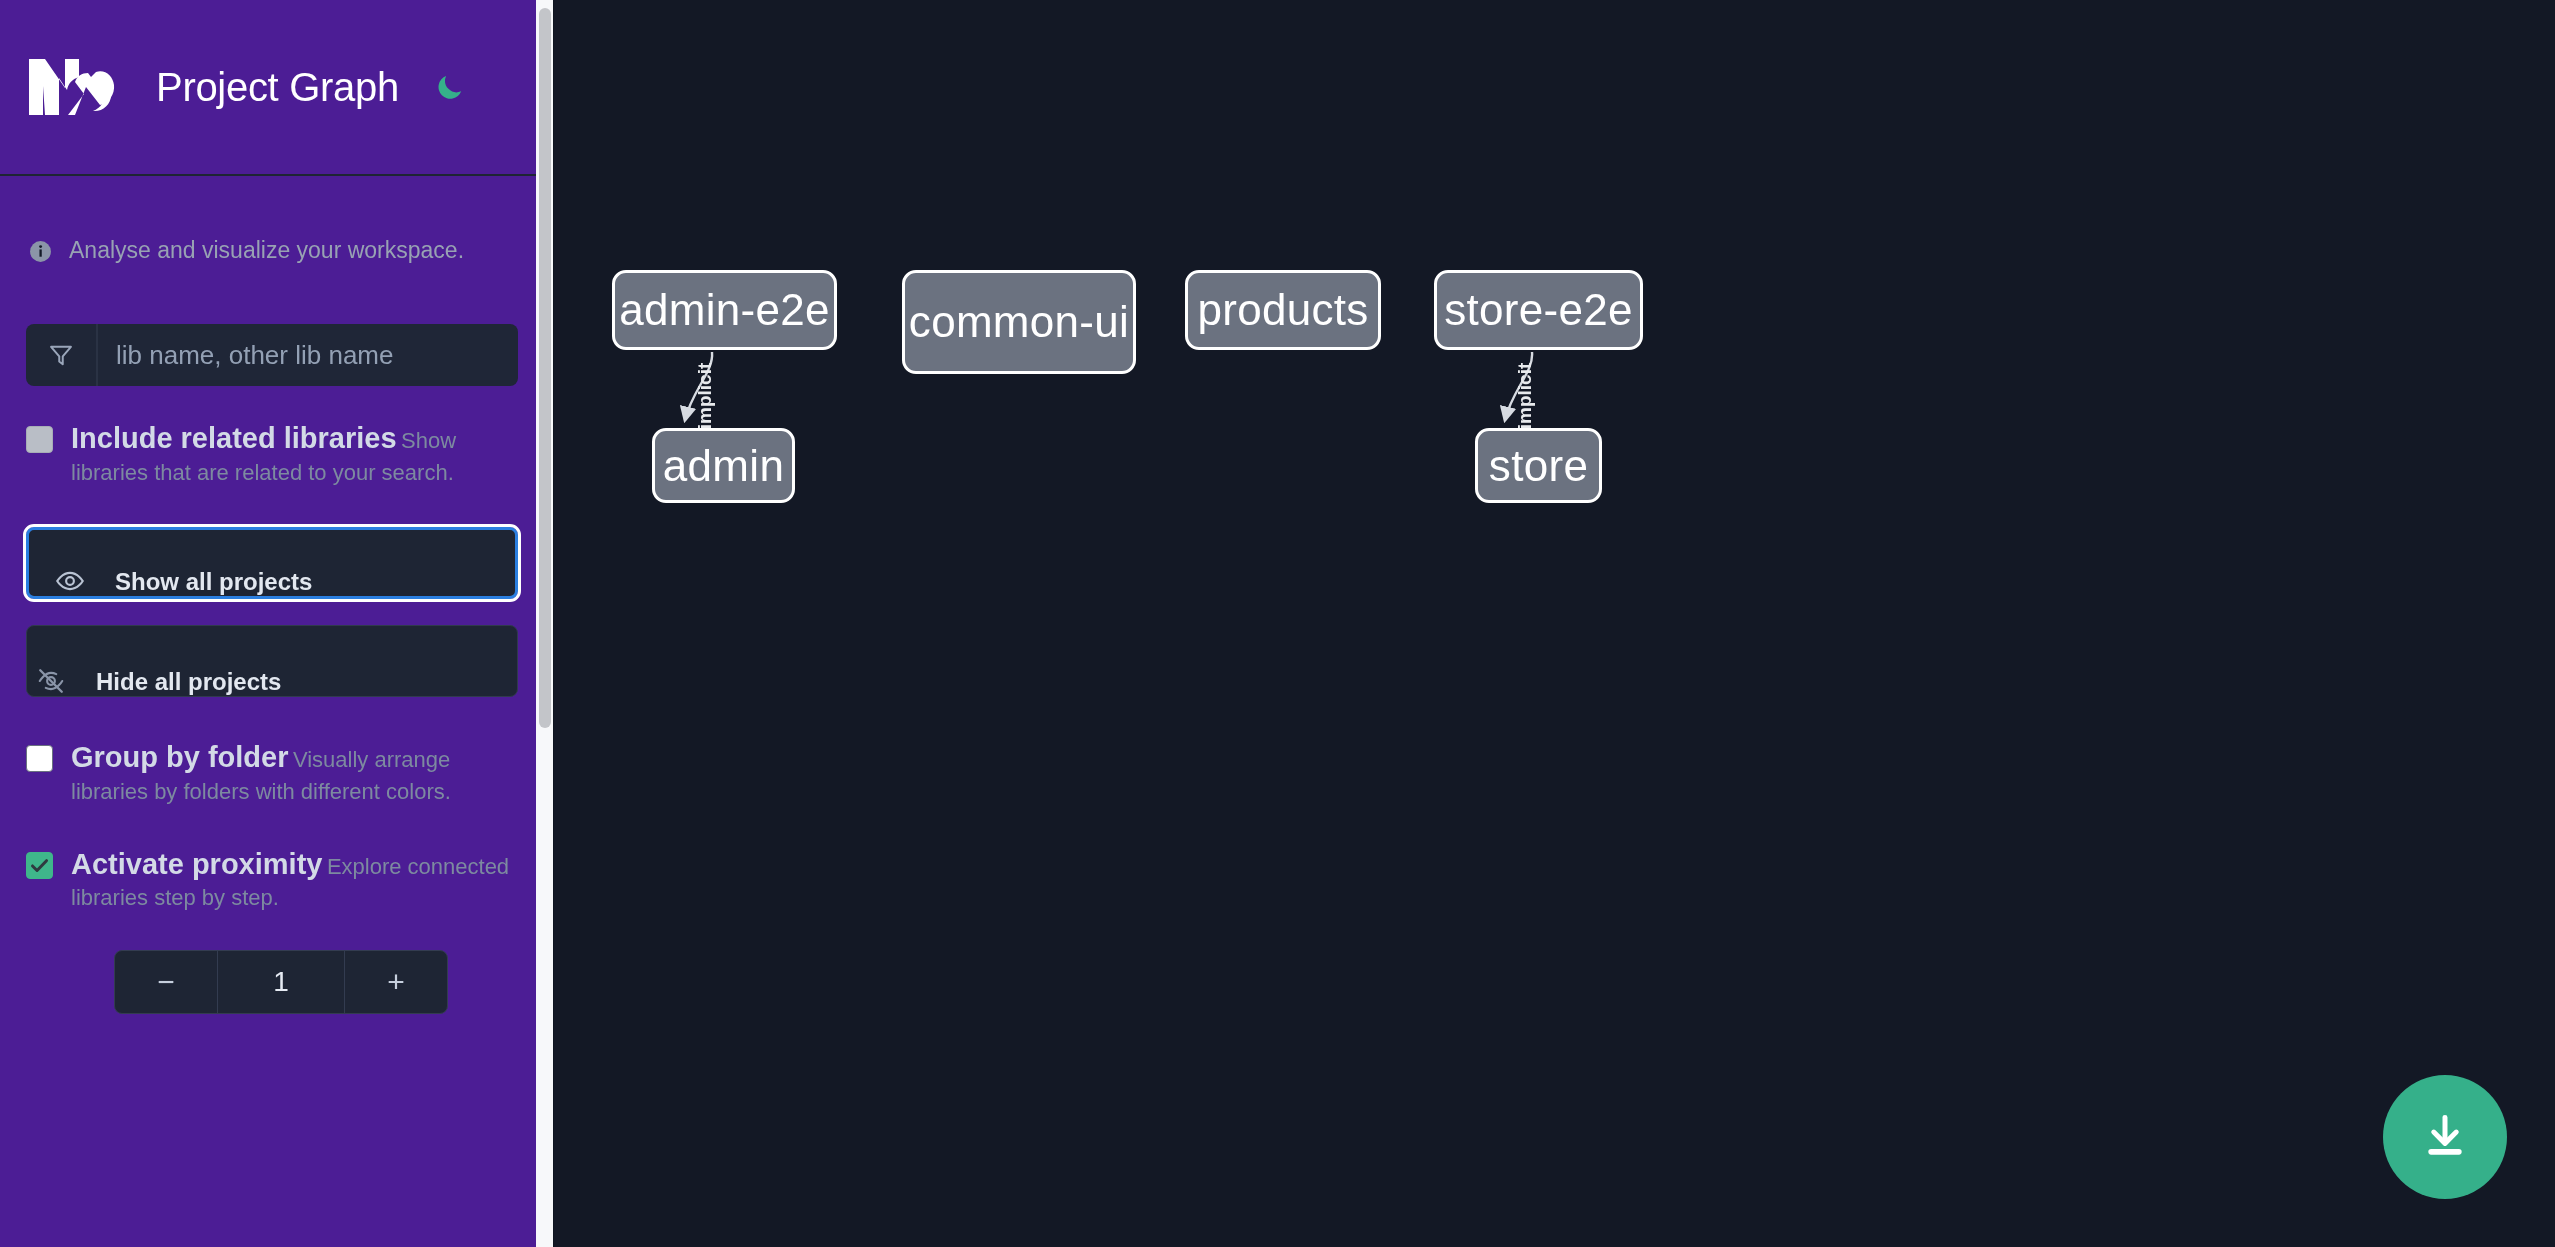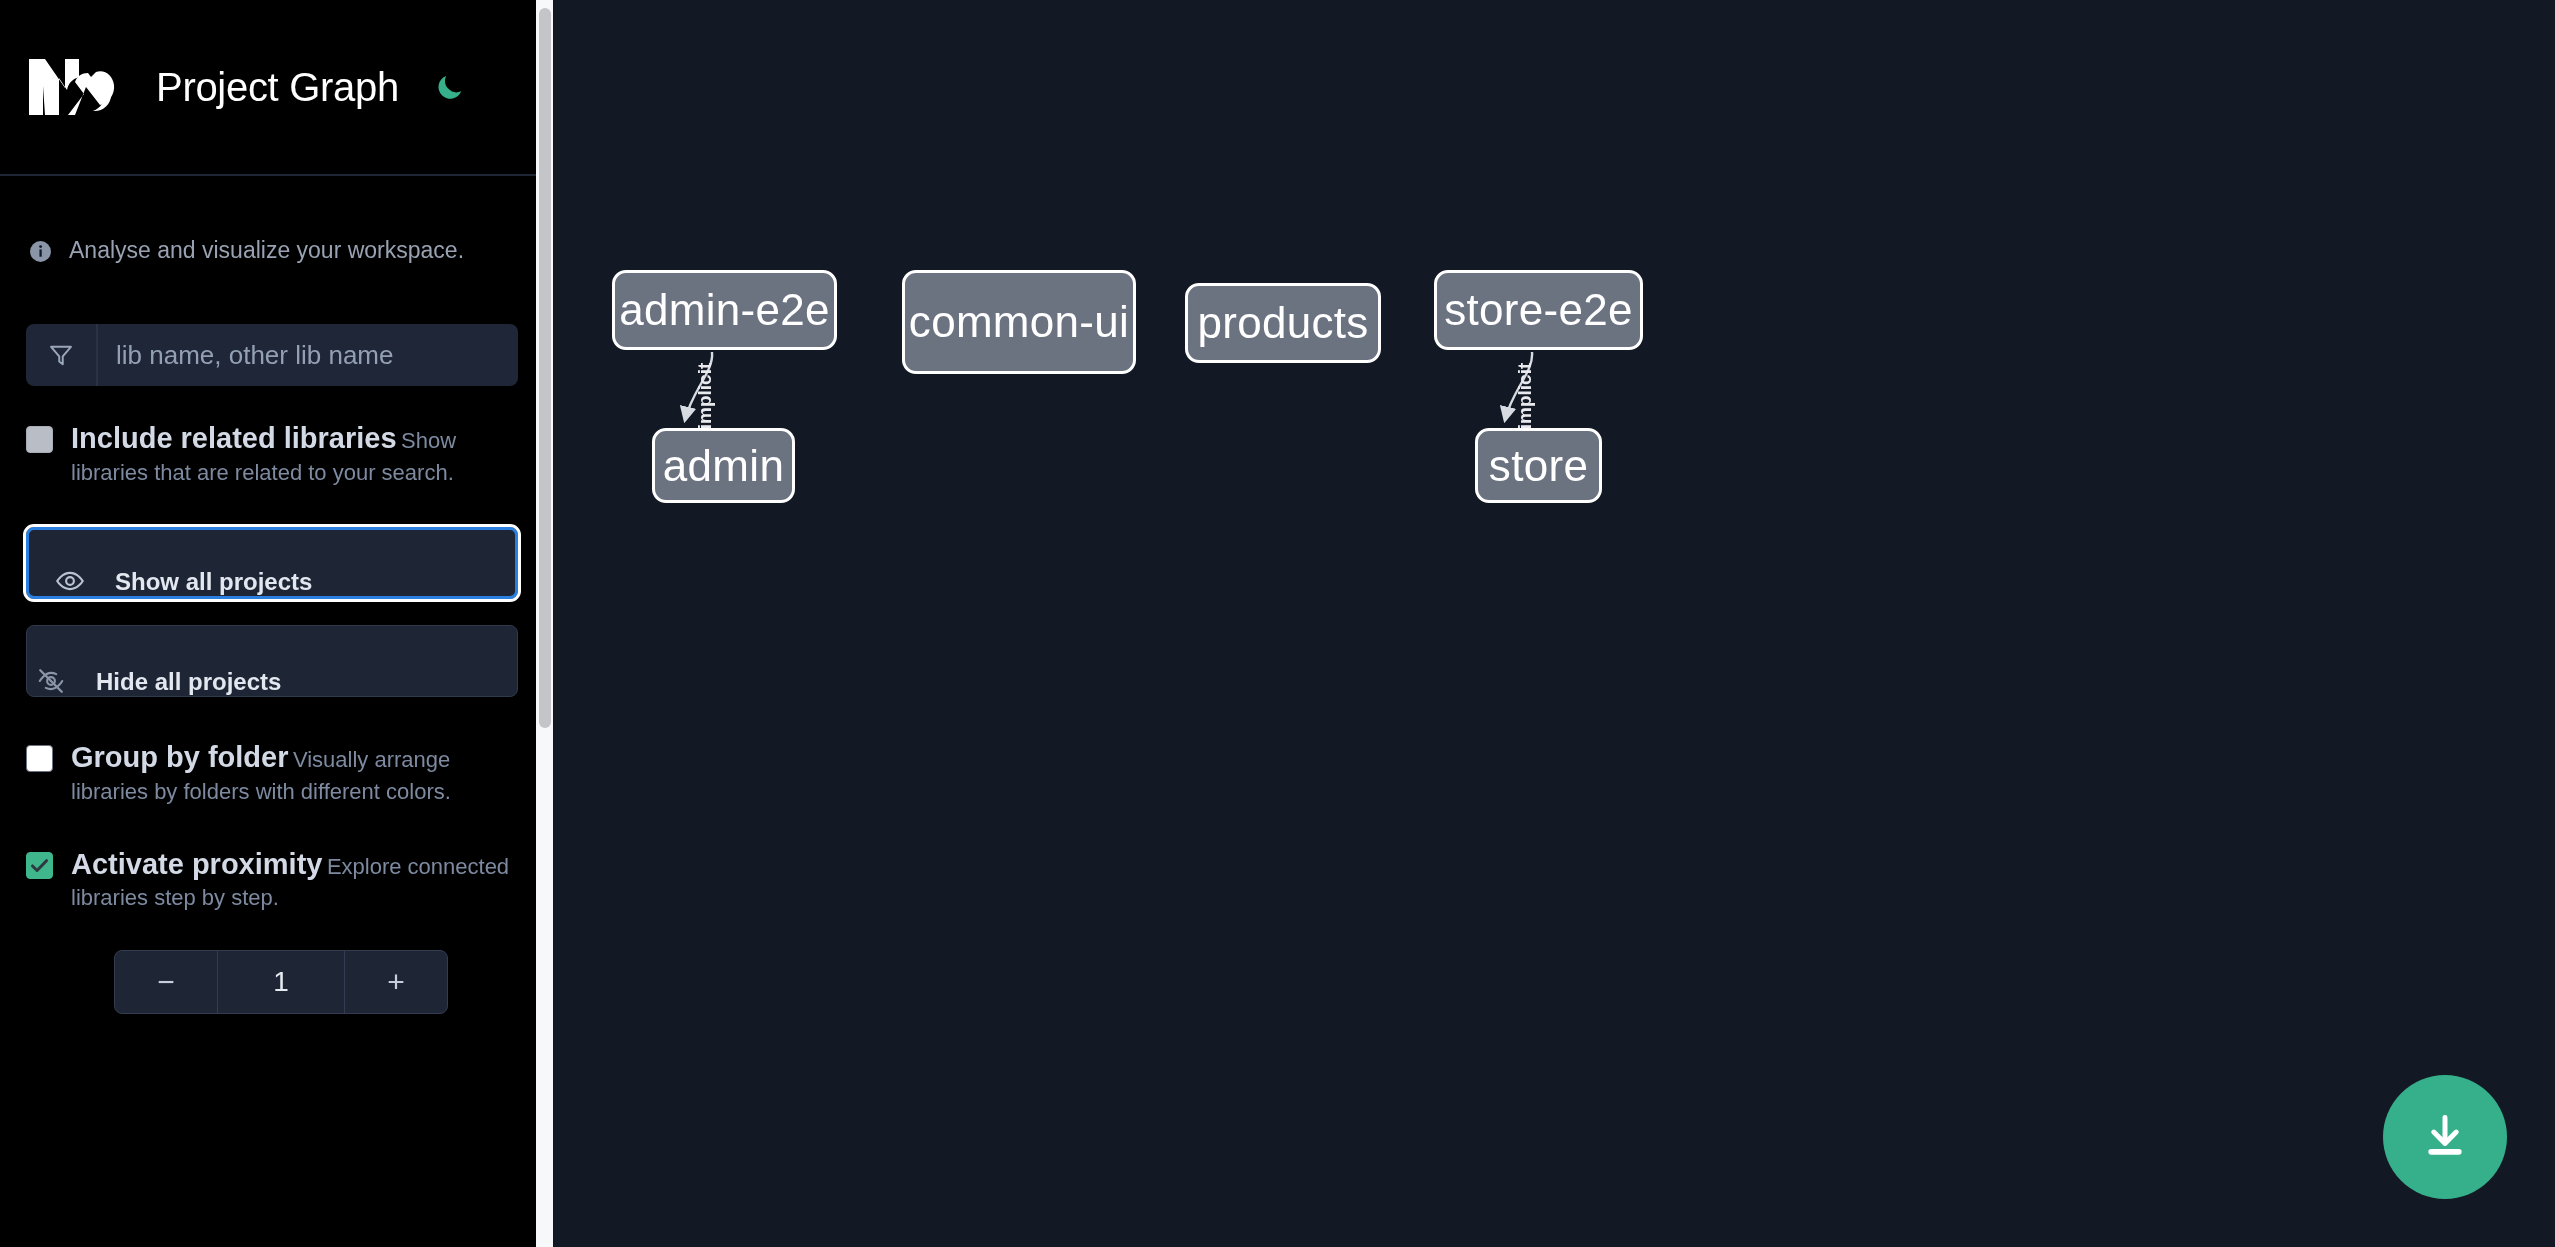--- a/index.html
+++ b/index.html
@@ -9,21 +9,21 @@
     font-family: "Liberation Sans", sans-serif;
     overflow: hidden;
   }
   #app { position: relative; width: 2555px; height: 1247px; display: flex; }
 
   
   .sidebar {
     position: relative;
     width: 554px;
     height: 1247px;
-    background: #000000;
+    background: #4c1d95;
     flex: 0 0 554px;
     overflow: hidden;
   }
   .sidebar-inner { width: 554px; }
 
   .sb-header {
     height: 176px;
     display: flex;
     align-items: center;
     padding-left: 26px;
@@ -362,21 +362,21 @@
           <marker id="arrow" viewBox="0 0 10 10" refX="8" refY="5" markerWidth="7" markerHeight="7" orient="auto-start-reverse">
             <path d="M0 0 L10 5 L0 10 z" fill="#d7dbe2"></path>
           </marker>
         </defs>
         <path d="M 158 352 C 160 372 138 390 131 420" fill="none" stroke="#d7dbe2" stroke-width="2.4" marker-end="url(#arrow)"></path>
         <path d="M 978 352 C 980 372 958 390 951 420" fill="none" stroke="#d7dbe2" stroke-width="2.4" marker-end="url(#arrow)"></path>
       </svg>
 
     <div class="node" style="left: 58px; top: 270px; width: 225px; height: 80px;">admin-e2e</div>
         <div class="node" style="left: 348px; top: 270px; width: 234px; height: 104px;">common-ui</div>
-        <div class="node" style="left: 631px; top: 283px; width: 196px; height: 80px;">products</div>
+        <div class="node" style="left: 631px; top: 270px; width: 196px; height: 80px;">products</div>
         <div class="node" style="left: 880px; top: 270px; width: 209px; height: 80px;">store-e2e</div>
         <div class="node" style="left: 98px; top: 428px; width: 143px; height: 75px;">admin</div>
         <div class="node" style="left: 921px; top: 428px; width: 127px; height: 75px;">store</div>
         <div class="edge-label" style="left: 118px; top: 385px;">implicit</div>
         <div class="edge-label" style="left: 938px; top: 385px;">implicit</div>
       </div>
 
     <button class="dl-btn">
       <span>
         <svg viewBox="0 0 24 24" width="52" height="52" aria-hidden="true">

